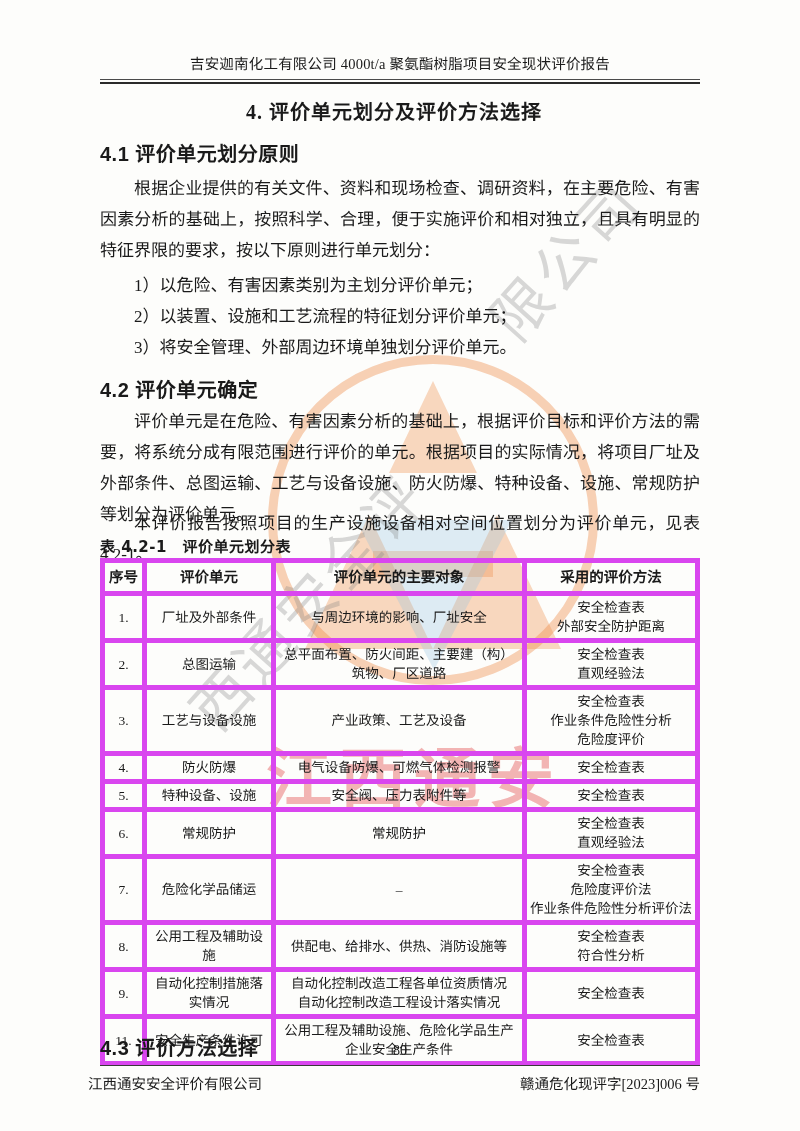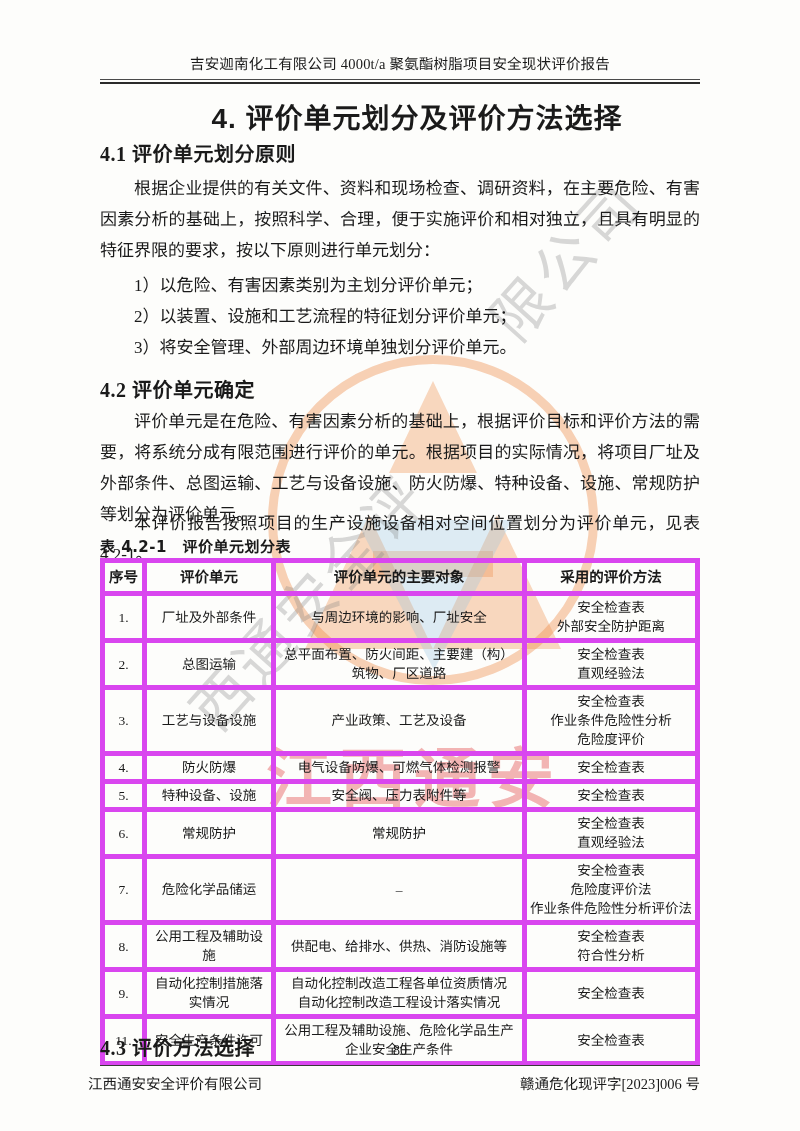--- a/index.html
+++ b/index.html
@@ -139,34 +139,34 @@
   }
   .head-rule::after {
     content: "";
     display: block;
     margin-top: 1.5px;
     border-top: 2.2px solid #2a2a2a;
   }
 
   .doc-title {
     position: absolute;
-    left: 117px;
+    left: 94px;
     top: 96px;
     width: 600px;
     text-align: center;
+    font-family: Liberation Serif, serif;
+    font-weight: bold;
+    font-size: 20px;
+    letter-spacing: 1px;
+  }
+
+  .h2 {
+    position: absolute;
+    left: 100px;
     font-family: Liberation Sans, sans-serif;
-    font-weight: bold;
-    font-size: 28px;
-    letter-spacing: 1px;
-  }
-
-  .h2 {
-    position: absolute;
-    left: 100px;
-    font-family: Liberation Serif, serif;
     font-weight: bold;
     font-size: 20px;
     letter-spacing: 0.5px;
     white-space: nowrap;
   }
   .h2-1 { top: 138px; }
   .h2-2 { top: 374px; }
   .h2-3 { top: 1016px; margin-top: 16px; }
 
   .para {

